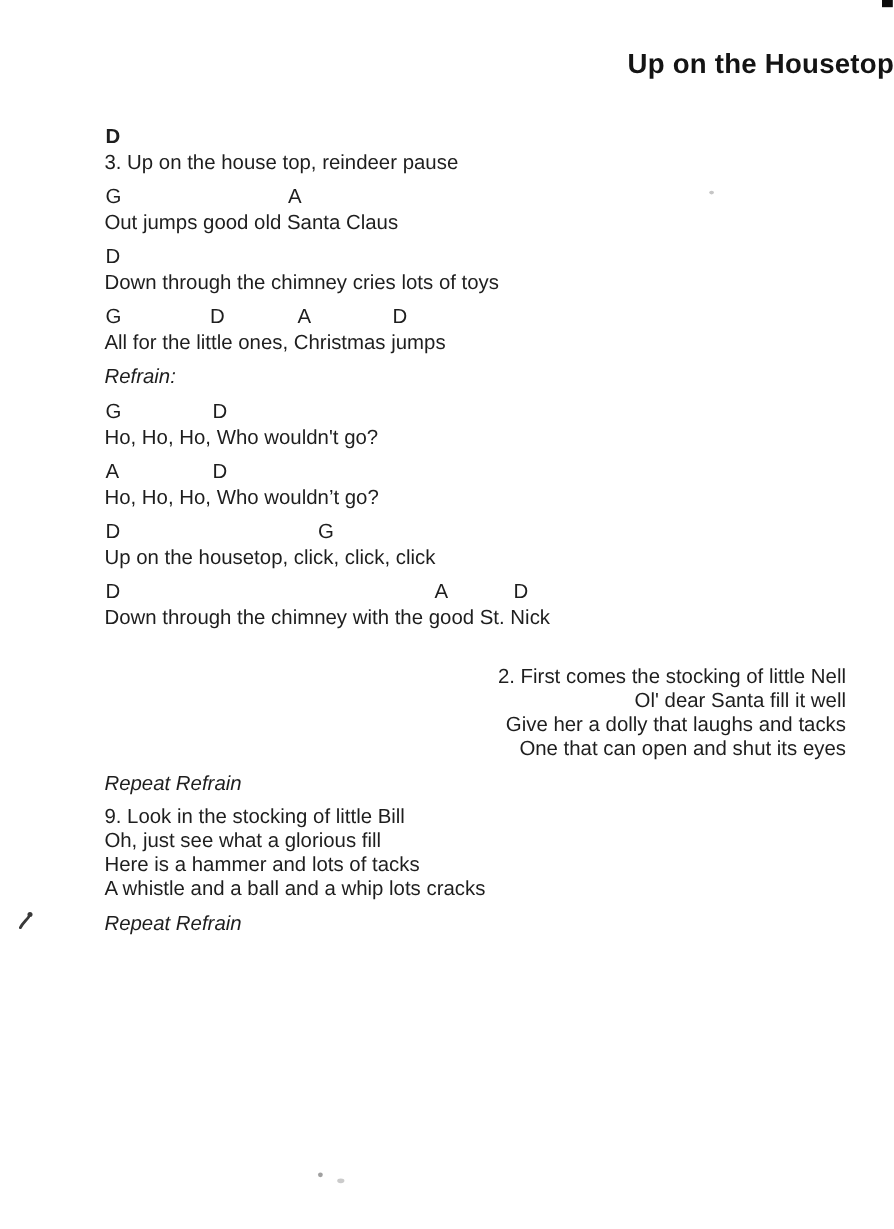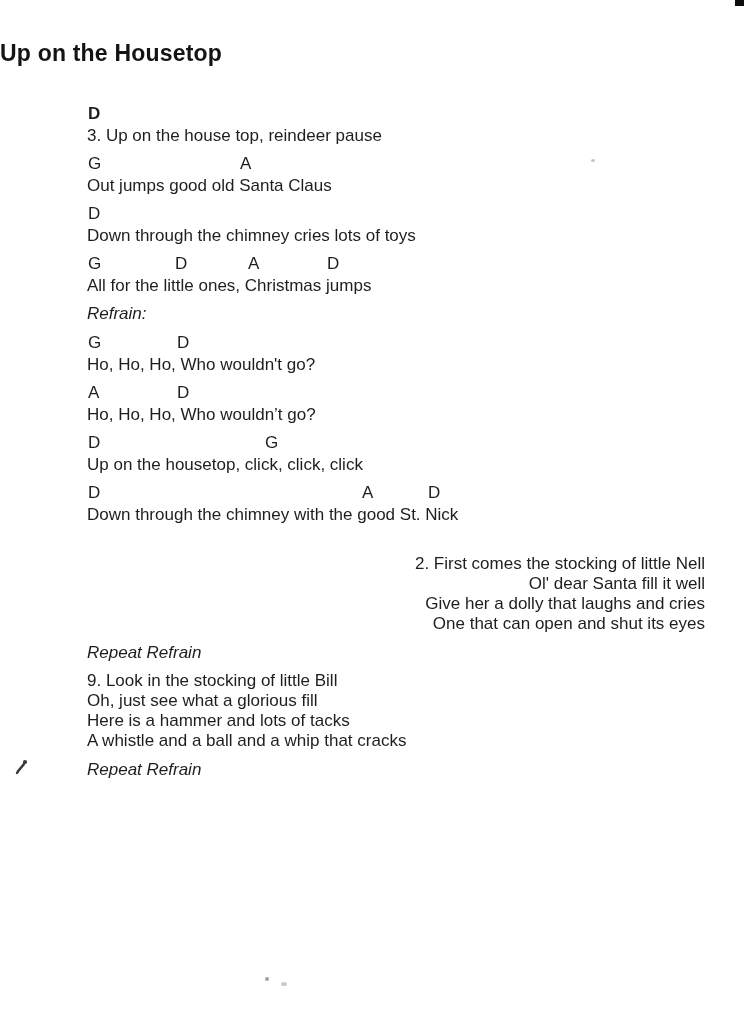--- a/index.html
+++ b/index.html
@@ -7,21 +7,21 @@
     width:745px;height:1024px;
     background:#ffffff;
     font-family:"Liberation Sans","DejaVu Sans",sans-serif;
     color:#1e1e1e;
     position:relative;
     overflow:hidden;
   }
   .page{position:absolute;inset:0;background:#fff;}
   .title{
     margin-top:40px;
-    text-align:left;
+    text-align:right;
     font-weight:bold;
     font-size:23px;
     letter-spacing:.2px;
     color:#141414;
   }
   .song{margin:36px 40px 0 87px;}
   .section{}
   .section.chorded .group{margin-bottom:6px;}
   .chord-row{
     position:relative;
@@ -123,29 +123,29 @@
             <span class="chord" style="left: 1px;">D</span>
             <span class="chord" style="left: 275px;">A</span>
             <span class="chord" style="left: 341px;">D</span>
           </div>
           <div class="lyric">Down through the chimney with the good St. Nick</div>
         </div>
       </div>
       <div class="section plain gap">
         <div class="plain-line">2. First comes the stocking of little Nell</div>
         <div class="plain-line">Ol' dear Santa fill it well</div>
-        <div class="plain-line">Give her a dolly that laughs and cries</div>
+        <div class="plain-line">Give her a dolly that laughs and tacks</div>
         <div class="plain-line">One that can open and shut its eyes</div>
       </div>
       <div class="section label">Repeat Refrain</div>
       <div class="section plain">
         <div class="plain-line">9. Look in the stocking of little Bill</div>
         <div class="plain-line">Oh, just see what a glorious fill</div>
         <div class="plain-line">Here is a hammer and lots of tacks</div>
-        <div class="plain-line">A whistle and a ball and a whip that cracks</div>
+        <div class="plain-line">A whistle and a ball and a whip lots cracks</div>
       </div>
       <div class="section label">Repeat Refrain</div>
     </div>
 
   <div class="mark corner"></div>
   <div class="mark dot1"></div>
   <svg class="mark ink" viewBox="0 0 18 20" width="18" height="20">
     <circle cx="12" cy="5" r="2.1" fill="#3a3a3a"></circle>
     <path d="M11 7 C 9 10 6 12 4 16" stroke="#3a3a3a" stroke-width="2.4" fill="none" stroke-linecap="round"></path>
   </svg>

